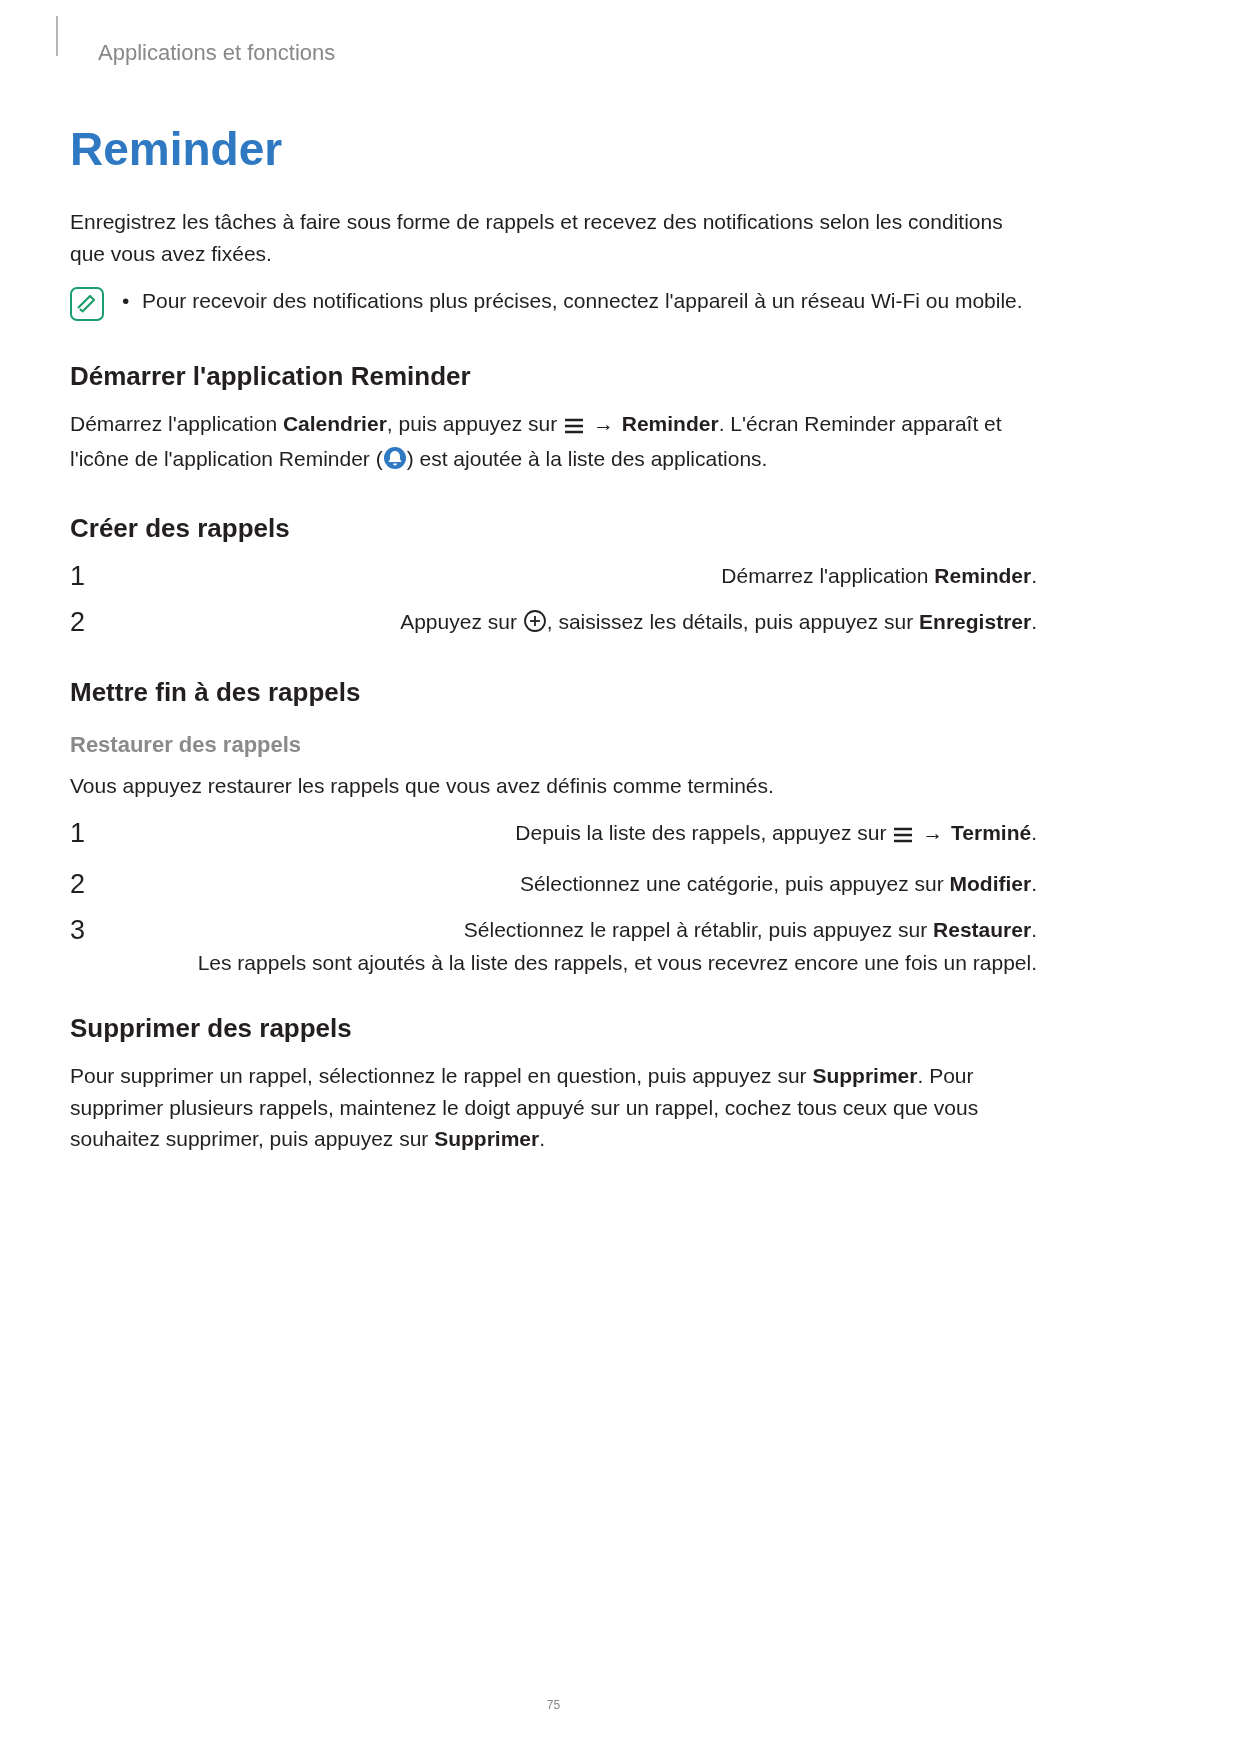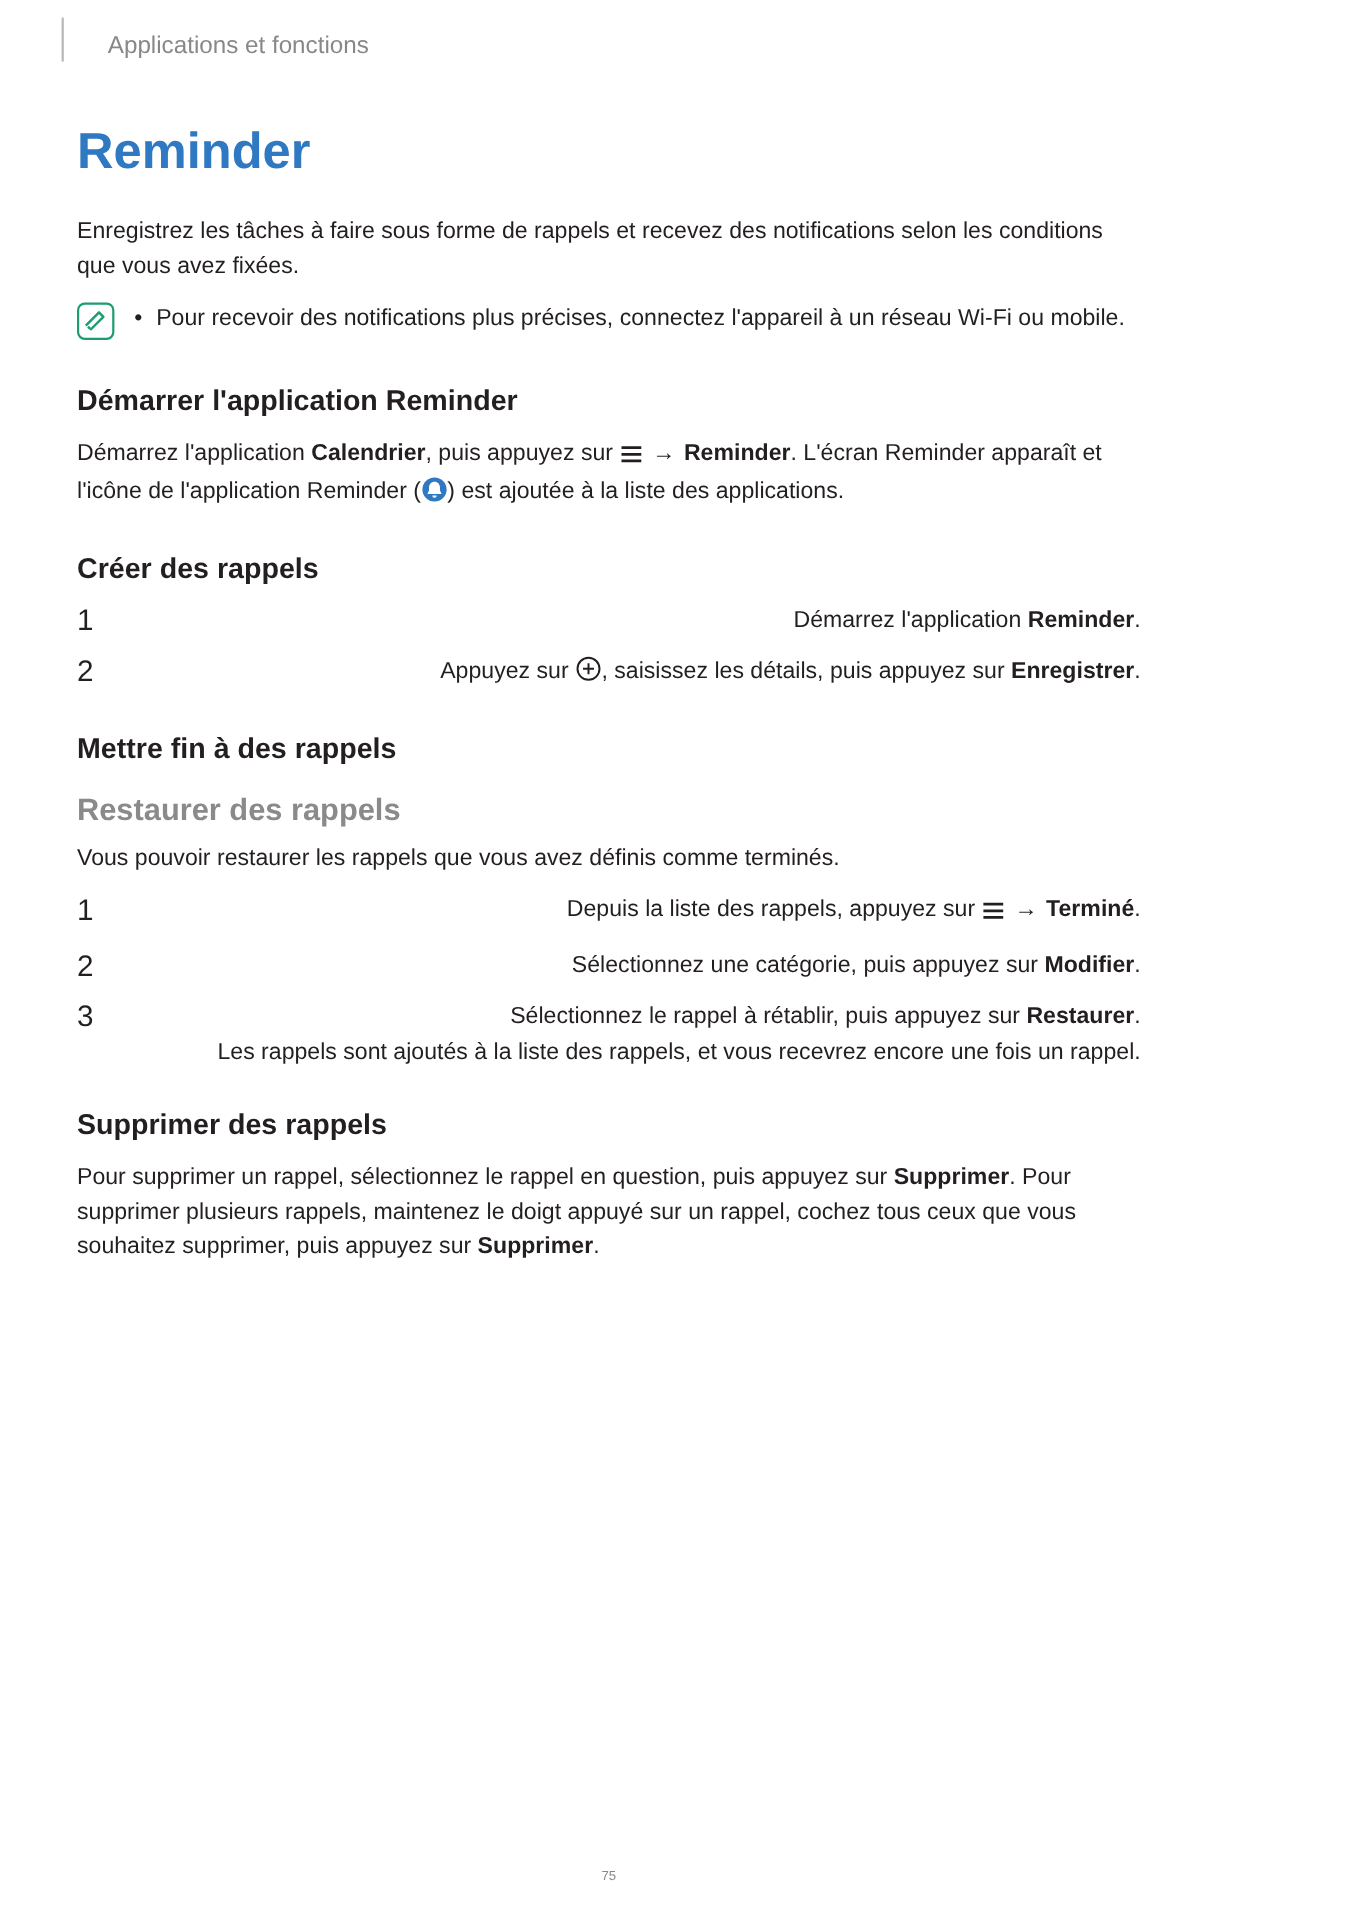--- a/index.html
+++ b/index.html
@@ -7,21 +7,21 @@
     padding: 0;
     background: #ffffff;
     font-family: "Segoe UI", "Helvetica Neue", Arial, sans-serif;
     color: #231f20;
   }
   .page {
     width: 1107px;
     height: 1754px;
     position: relative;
     box-sizing: border-box;
-    padding: 28px 70px 50px 70px;
+    padding: 40px 70px 50px 70px;
   }
   .vrule {
     position: absolute;
     top: 16px;
     left: 56px;
     width: 2px;
     height: 40px;
     background: #b7b7b7;
   }
   .section-head {
@@ -82,21 +82,21 @@
     top: 0;
     color: #231f20;
   }
   h2.subhead {
     font-size: 26px;
     font-weight: 700;
     color: #231f20;
     margin: 34px 0 16px 0;
   }
   h3.subsub {
-    font-size: 28px;
+    font-size: 22px;
     font-weight: 700;
     color: #8a8a8a;
     margin: 24px 0 12px 0;
   }
   .flow {
     font-size: 21px;
     line-height: 1.6;
   }
   .flow b { font-weight: 700; }
   .inline-icon {
@@ -188,21 +188,21 @@
             <circle cx="12" cy="12" r="10" fill="none" stroke="#231f20" stroke-width="1.8"></circle>
             <line x1="12" y1="7" x2="12" y2="17" stroke="#231f20" stroke-width="1.8"></line>
             <line x1="7" y1="12" x2="17" y2="12" stroke="#231f20" stroke-width="1.8"></line>
           </svg></span><span>, saisissez les détails, puis appuyez sur </span><b>Enregistrer</b><span>.</span>
     </li>
   </ol>
 
   <h2 class="subhead">Mettre fin à des rappels</h2>
 
   <h3 class="subsub">Restaurer des rappels</h3>
-  <p class="body">Vous pouvoir restaurer les rappels que vous avez définis comme terminés.</p>
+  <p class="body">Vous appuyez restaurer les rappels que vous avez définis comme terminés.</p>
   <ol class="numsteps">
     <li>
       <span>Depuis la liste des rappels, appuyez sur </span><span class="inline-icon"><svg width="22" height="18" viewBox="0 0 22 18">
             <line x1="2" y1="3" x2="20" y2="3" stroke="#231f20" stroke-width="2.5"></line>
             <line x1="2" y1="9" x2="20" y2="9" stroke="#231f20" stroke-width="2.5"></line>
             <line x1="2" y1="15" x2="20" y2="15" stroke="#231f20" stroke-width="2.5"></line>
           </svg></span> <span class="arrow">→</span> <b>Terminé</b><span>.</span>
     </li>
     <li>
       <span>Sélectionnez une catégorie, puis appuyez sur </span><b>Modifier</b><span>.</span>

